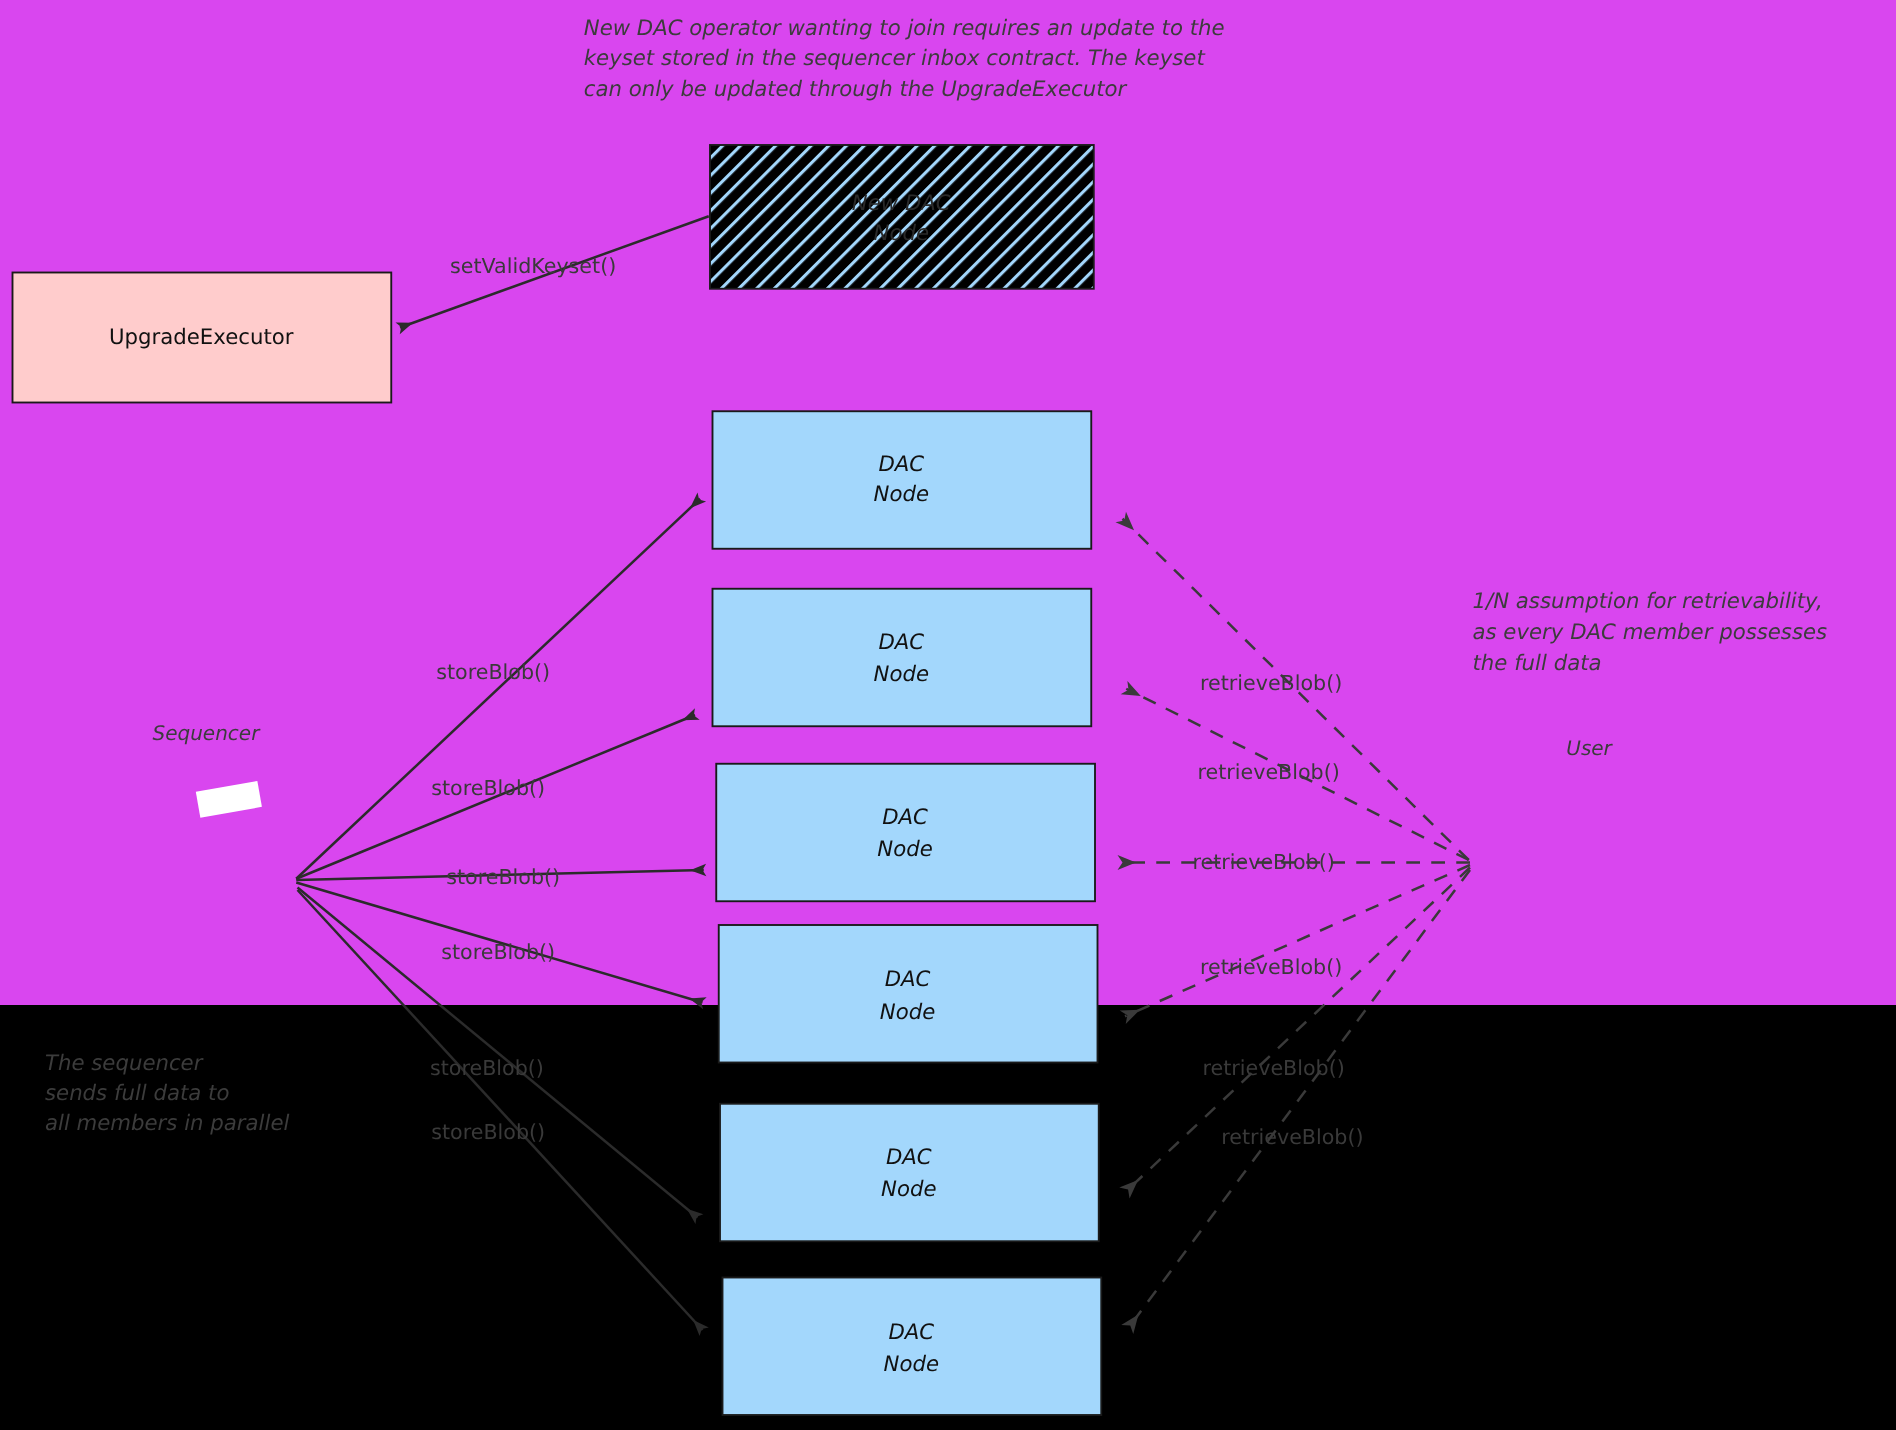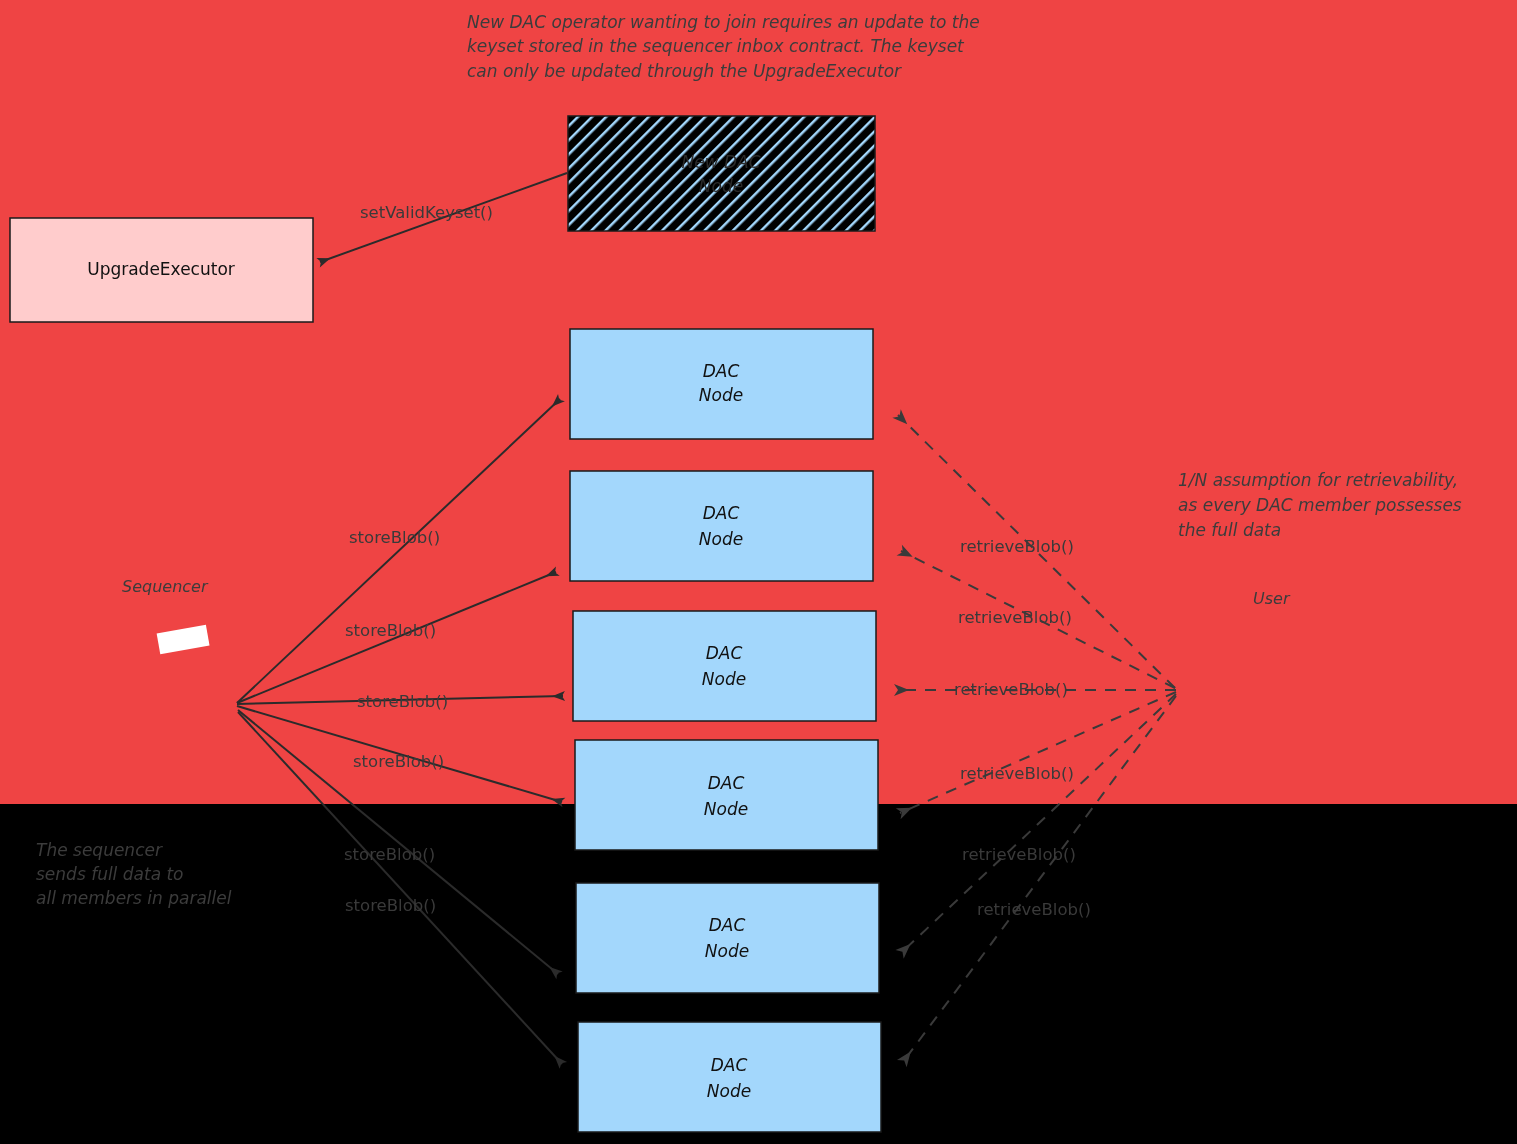--- a/index.html
+++ b/index.html
@@ -10,21 +10,21 @@
   body {
     width: 1517px;
     height: 1144px;
     overflow: hidden;
     font-family: "DejaVu Sans", sans-serif;
   }
   #diagram-root {
     position: relative;
     width: 1517px;
     height: 804px;
-    background: #ef4444;
+    background: #d946ef;
     text-decoration: underline;
   }
   svg.canvas {
     position: absolute;
     top: 0;
     left: 0;
     width: 1517px;
     height: 1144px;
   }
   .node-label {

